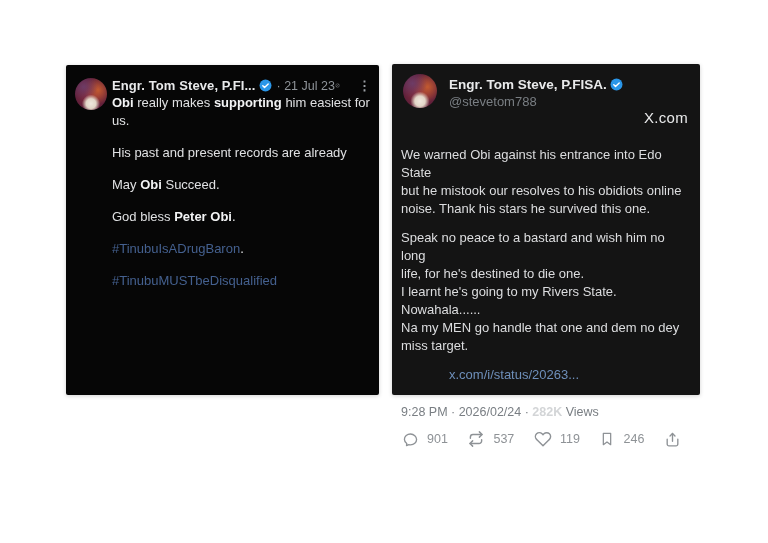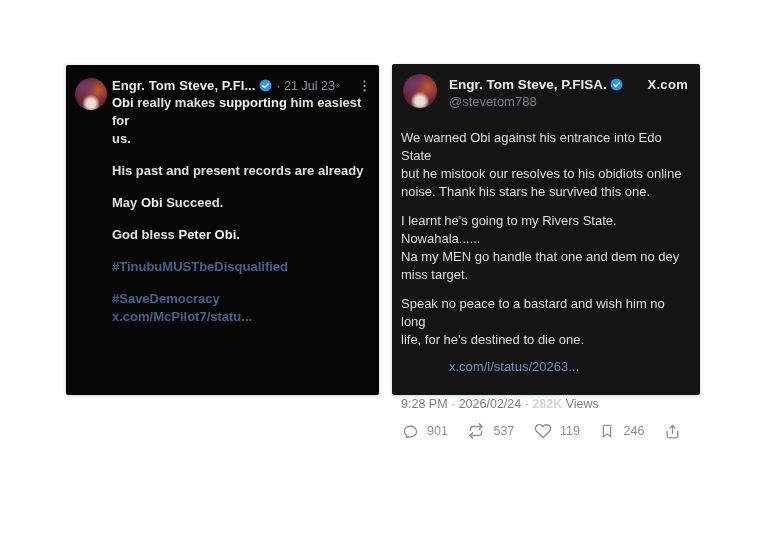--- a/index.html
+++ b/index.html
@@ -24,36 +24,36 @@
   
   .lc-content { margin:13px 8px 0 46px; }
   .name-row { display:flex; align-items:center; white-space:nowrap; }
   .name { font-size:13px; font-weight:bold; color:#e9eaeb; letter-spacing:.1px; }
   .badge { width:13px; height:13px; margin-left:3px; flex:0 0 auto; }
   .time { font-size:12.5px; color:#8f9499; margin-left:5px; }
   .hdr-spacer { flex:1; }
   .noicon { width:15px; height:15px; margin-right:18px; }
   .more-icon { color:#9a9ea3; font-size:13px; font-weight:bold; line-height:13px; }
 
-  .body { font-size:13px; line-height:18px; color:#dfe0e2;font-weight:bold; }
+  .body { font-size:13px; line-height:18px; color:#dfe0e2; }
   .para { margin:0 0 14px 0; }
   .line { display:block; }
   .para b { color:#f2f3f4; }
   .hashtag { color:#44608f; text-decoration:none; }
   .hash-suffix { color:#dfe0e2; }
   .lc-link { color:#44608f; text-decoration:none; display:block; }
   .card-left .body { margin-top:1px; }
 
   
-  .rc-header { display:flex; align-items:flex-start; padding:13px 12px 0 57px; }
+  .rc-header { display:flex; align-items:flex-start; padding:13px 12px 0 57px;flex-direction:column; }
   .rc-names { display:flex; flex-direction:column; }
   .rc-name-line { display:flex; align-items:center; white-space:nowrap; }
   .rc-name { font-size:13.5px; font-weight:bold; color:#e9eaeb; }
   .rc-handle { font-size:13px; color:#797e83; margin-top:2px; }
-  .watermark { margin-left:auto; font-size:13px; font-weight:bold; color:#e9eaeb; letter-spacing:.3px; }
+  .watermark { margin-left:auto; font-size:15px; font-weight:normal; color:#e9eaeb; letter-spacing:.3px; }
 
   .rc-body { padding:20px 9px 0 9px; font-size:13px; line-height:18px; color:#dcdddf; }
   .rc-para { margin:0 0 11px 0; }
   .rc-link { display:block; margin-top:9px; color:#6e8fba; text-decoration:none; font-size:13px;margin-left:48px; }
   .rc-meta { margin-top:19px; font-size:12.5px; color:#797e83; }
   .rc-meta .views-num { color:#d3d5d7; font-weight:bold; }
   .engagement { display:flex; align-items:center; justify-content:space-between;
     margin-top:9px; padding:0 10px 0 1px; color:#8e9296; font-size:12.5px; }
   .eng-group { display:flex; align-items:center; gap:8px;text-align:center; }
   .eng-icon svg { display:block; }
@@ -85,25 +85,22 @@
         <p class="para">
           <span class="line"><b>Obi</b><span> really makes </span><b>supporting</b><span> him easiest for</span></span>
           <span class="line">us.</span>
         </p>
         <p class="para">
           <span class="line">His past and present records are already</span>
         </p>
         <p class="para"><span>May </span><b>Obi</b><span> Succeed.</span></p>
         <p class="para"><span>God bless </span><b>Peter Obi</b><span>.</span></p>
 
+        <p class="para"><a href="#" class="hashtag">#TinubuIsADrugBaron</a><span class="hash-suffix">.</span></p>
         <p class="para"><a href="#" class="hashtag">#TinubuMUSTbeDisqualified</a><span class="hash-suffix"></span></p>
-        <p class="para" style="margin-bottom:0;">
-          <a href="#" class="hashtag">#SaveDemocracy</a>
-          <a href="#" class="lc-link">x.com/McPilot7/statu...</a>
-        </p>
       </div>
     </div>
   </article>
 
   <article class="tweet-card card-right">
     <div class="avatar"></div>
     <div class="rc-header">
       <div class="rc-names">
         <span class="rc-name-line">
           <span class="rc-name">Engr. Tom Steve, P.FISA.</span>
@@ -116,28 +113,28 @@
       </div>
       <span class="watermark">X.com</span>
     </div>
 
     <div class="rc-body">
       <p class="rc-para">
         <span class="line">We warned Obi against his entrance into Edo State</span>
         <span class="line">but he mistook our resolves to his obidiots online</span>
         <span class="line">noise. Thank his stars he survived this one.</span>
       </p>
+      <p class="rc-para" style="margin-bottom:0;">
+        <span class="line">Speak no peace to a bastard and wish him no long</span>
+        <span class="line">life, for he's destined to die one.</span>
+      </p>
       <p class="rc-para">
         <span class="line">I learnt he's going to my Rivers State. Nowahala......</span>
         <span class="line">Na my MEN go handle that one and dem no dey</span>
         <span class="line">miss target.</span>
-      </p>
-      <p class="rc-para" style="margin-bottom:0;">
-        <span class="line">Speak no peace to a bastard and wish him no long</span>
-        <span class="line">life, for he's destined to die one.</span>
       </p>
 
       <a href="#" class="rc-link">x.com/i/status/20263...</a>
 
       <div class="rc-meta">
         <span>9:28 PM · 2026/02/24 ·</span>
         <span class="views-num">282K</span>
         <span>Views</span>
       </div>
 

